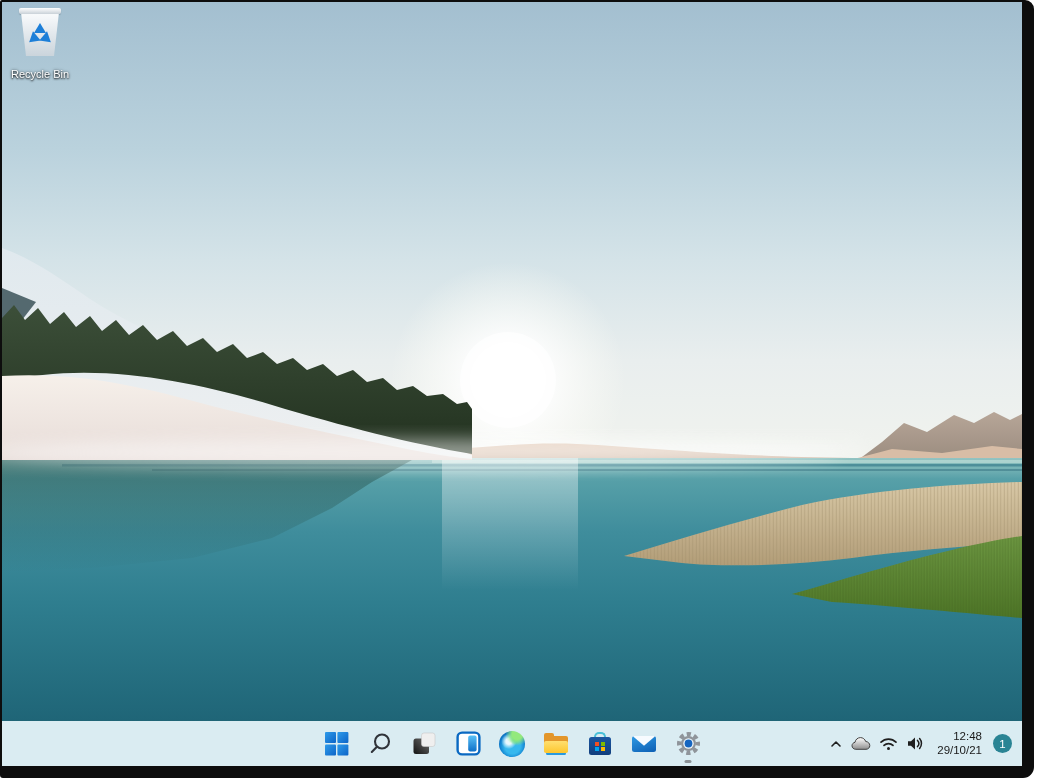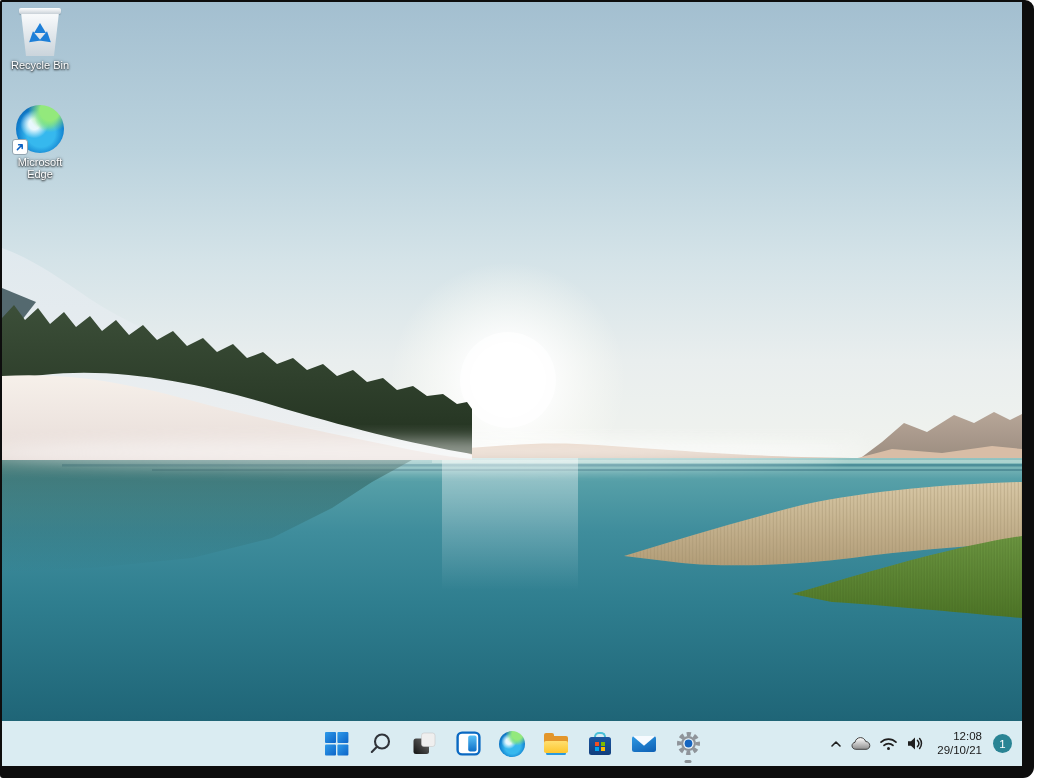--- a/index.html
+++ b/index.html
@@ -6,21 +6,21 @@
   .page{position:relative;width:1039px;height:783px;background:#ffffff;overflow:hidden;
         font-family:"Liberation Sans",sans-serif;}
   .frame{position:absolute;left:0;top:0;width:1020px;height:764px;
          border-style:solid;border-color:#0d0d0d;border-width:2px 12px 12px 2px;
          border-radius:2px 9px 11px 3px;}
   .screen{position:relative;width:1020px;height:764px;overflow:hidden;background:#cfe0e6;}
   .wallpaper{position:absolute;left:0;top:0;display:block;}
 
   
   .desktop-icon{position:absolute;width:66px;text-align:center;cursor:default;}
-  .icon-label{margin-top:3px;font-size:11px;line-height:12px;color:#ffffff;
+  .icon-label{margin-top:12px;font-size:11px;line-height:12px;color:#ffffff;
               text-shadow:0 1px 2px rgba(0,0,0,.95),0 0 3px rgba(0,0,0,.55);}
   
   .bin{position:relative;width:40px;height:48px;margin:0 auto;}
   .bin-lid{position:absolute;top:0;left:-1px;right:-1px;height:6px;border-radius:2px;
            background:linear-gradient(#ffffff,#c9d1d8);box-shadow:0 1px 1px rgba(70,90,100,.35);}
   .bin-body{position:absolute;top:6px;left:0;right:0;bottom:0;
             background:linear-gradient(180deg,rgba(251,252,253,.97),rgba(204,213,220,.95));
             clip-path:polygon(3% 0,97% 0,85% 100%,15% 100%);}
   .recycle-mark{position:absolute;top:15px;left:50%;transform:translateX(-50%);width:26px;height:24px;}
   .rc-a{position:absolute;width:0;height:0;border-left:6px solid transparent;
@@ -188,30 +188,20 @@
       <div class="bin-body"></div>
       <div class="recycle-mark">
         <div class="rc-a rc-a1"></div>
               <div class="rc-a rc-a2"></div>
               <div class="rc-a rc-a3"></div>
       </div>
     </div>
     <div class="icon-label">Recycle Bin</div>
   </div>
 
-  <div class="desktop-icon" style="left:5px;top:103px;">
-    <div class="edge-swirl lg">
-      <div class="shortcut-badge">
-        <svg width="10" height="10" viewBox="0 0 10 10">
-          <path d="M2.4,7.6 L7,3 M3.6,2.8 h3.6 v3.6" fill="none" stroke="#0b62c4" stroke-width="1.5" stroke-linecap="round" stroke-linejoin="round"></path>
-        </svg>
-      </div>
-    </div>
-    <div class="icon-label">Microsoft Edge</div>
-  </div>
 
   <div class="taskbar">
     <div class="tb-center">
 
       <div class="tb-btn" title="Start">
         <svg width="25" height="25" viewBox="0 0 25 25">
           <defs>
                   <linearGradient id="winG" x1="0" y1="0" x2="1" y2="1">
             <stop offset="0" stop-color="#2f9bea"></stop>
                     <stop offset="1" stop-color="#0c64c8"></stop>
@@ -328,21 +318,21 @@
         </svg>
       </div>
       <div class="tray-icon" title="Volume">
         <svg width="18" height="15" viewBox="0 0 18 15">
           <path d="M2,5.2 h3 l4,-3.7 v12 l-4,-3.7 h-3 z" fill="#1f1f1f"></path>
           <path d="M11.5,4.4 a4.6,4.6 0 0 1 0,6.2" fill="none" stroke="#1f1f1f" stroke-width="1.5" stroke-linecap="round"></path>
           <path d="M13.6,2.6 a7.4,7.4 0 0 1 0,9.8" fill="none" stroke="#1f1f1f" stroke-width="1.5" stroke-linecap="round"></path>
         </svg>
       </div>
       <div class="clock">
-        <div>12:08</div>
+        <div>12:48</div>
         <div>29/10/21</div>
       </div>
       <div class="badge">1</div>
     </div>
   </div>
 
 </div>
 </div>
 </div>
 

